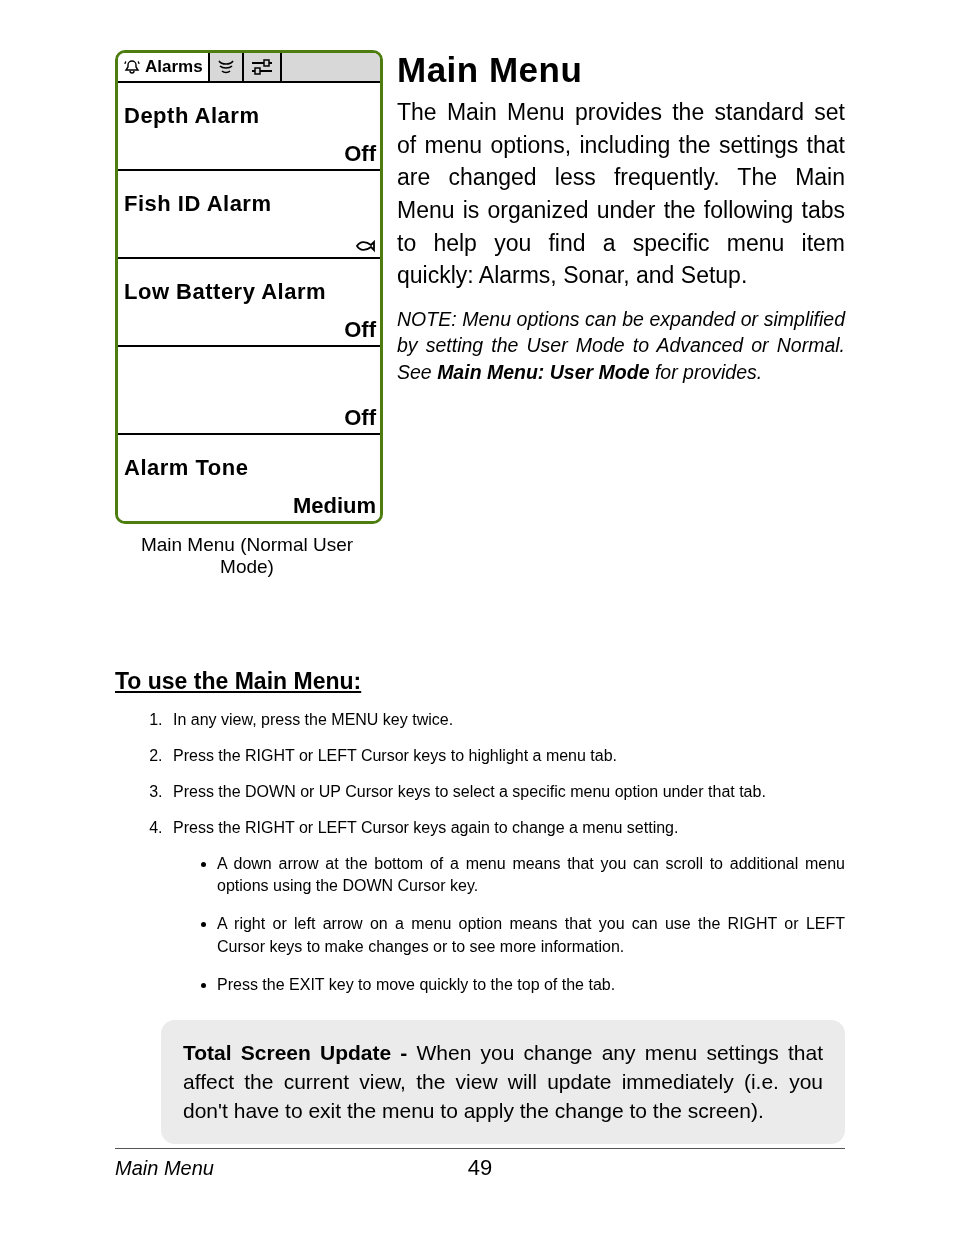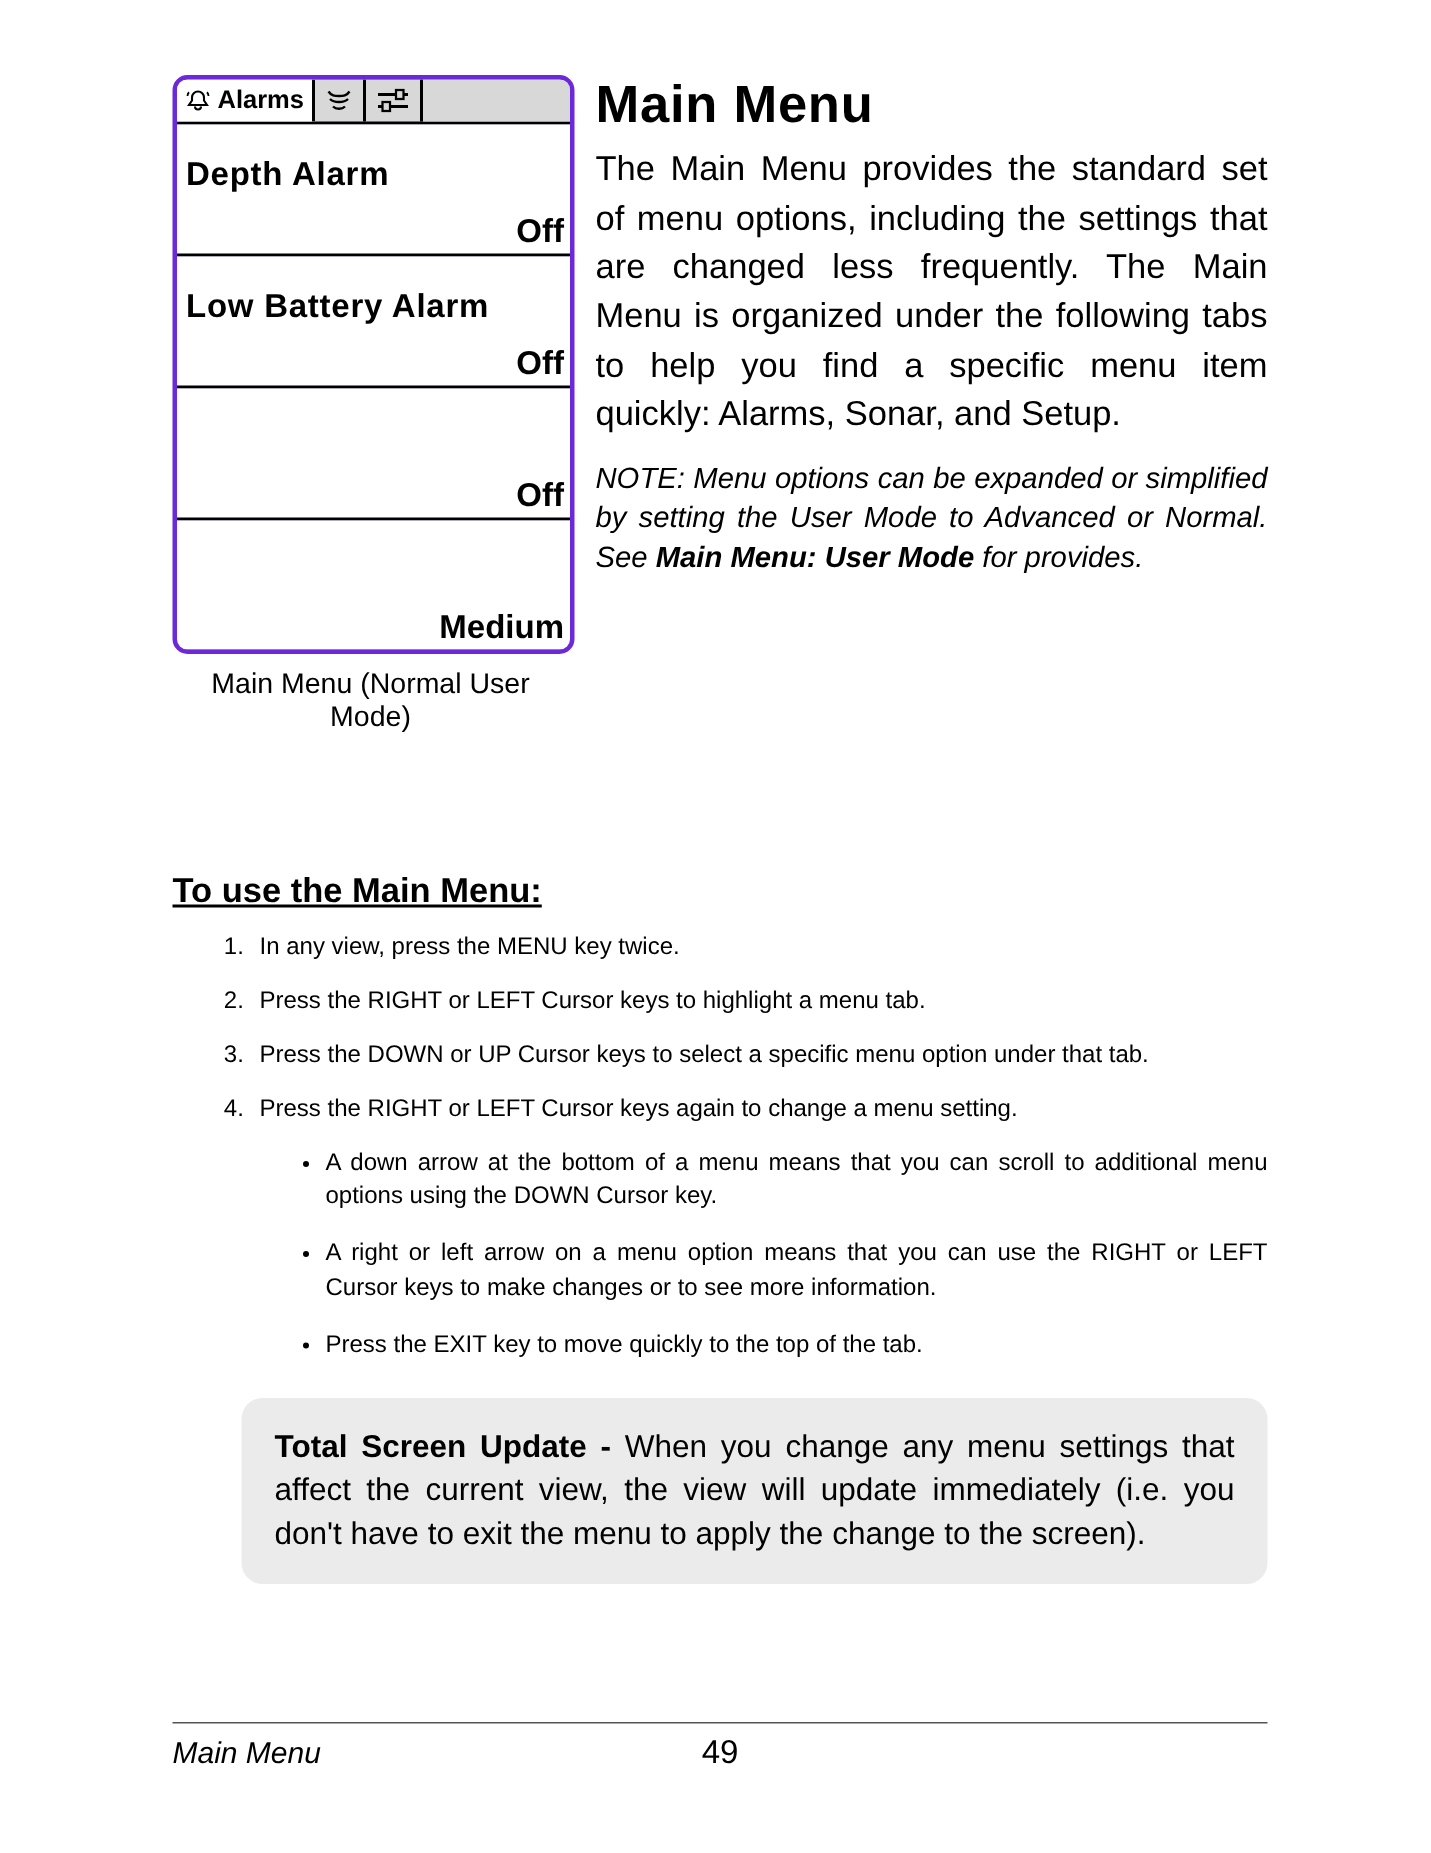--- a/index.html
+++ b/index.html
@@ -25,22 +25,22 @@
     display: flex;
     align-items: flex-start;
     gap: 18px;
   }
   .left-col { width: 264px; flex: 0 0 264px; }
   .right-col { flex: 1; }
 
   
   .device {
     width: 262px;
-    background: #8b5cf6;
-    border: 3px solid #6d28d9;
+    background: #e5e5e5;
+    border: 3px solid #4d7c0f;
     border-radius: 10px;
     overflow: hidden;
     font-family: Arial, sans-serif;
   }
   .tabs {
     display: flex;
     align-items: stretch;
     height: 28px;
     background: #d8d8d8;
     border-bottom: 2px solid #000;
@@ -208,27 +208,36 @@
             </svg>
           </div>
           <div class="tab"></div>
         </div>
 
         <div class="row">
           <div class="row-label">Depth Alarm</div>
           <div class="row-value">Off</div>
         </div>
         <div class="row">
+          <div class="row-label">Fish ID Alarm</div>
+          <div class="row-value icon">
+            <svg width="22" height="18" viewBox="0 0 22 18">
+              <path d="M3 9c3-5 9-5 14-1l3-3v8l-3-3c-5 4-11 4-14-1z" fill="none" stroke="#000" stroke-width="1.8"></path>
+            </svg>
+          </div>
+        </div>
+        <div class="row">
           <div class="row-label">Low Battery Alarm</div>
           <div class="row-value">Off</div>
         </div>
         <div class="row">
           <div class="row-value">Off</div>
         </div>
         <div class="row">
+          <div class="row-label">Alarm Tone</div>
           <div class="row-value">Medium</div>
         </div>
       </div>
       <div class="caption">Main Menu (Normal User Mode)</div>
     </div>
 
     <div class="right-col">
       <h1 class="main-title">Main Menu</h1>
       <p class="intro">The Main Menu provides the standard set of menu options, including the settings that are changed less frequently. The Main Menu is organized under the following tabs to help you find a specific menu item quickly: Alarms, Sonar, and Setup.</p>
       <p class="note">

